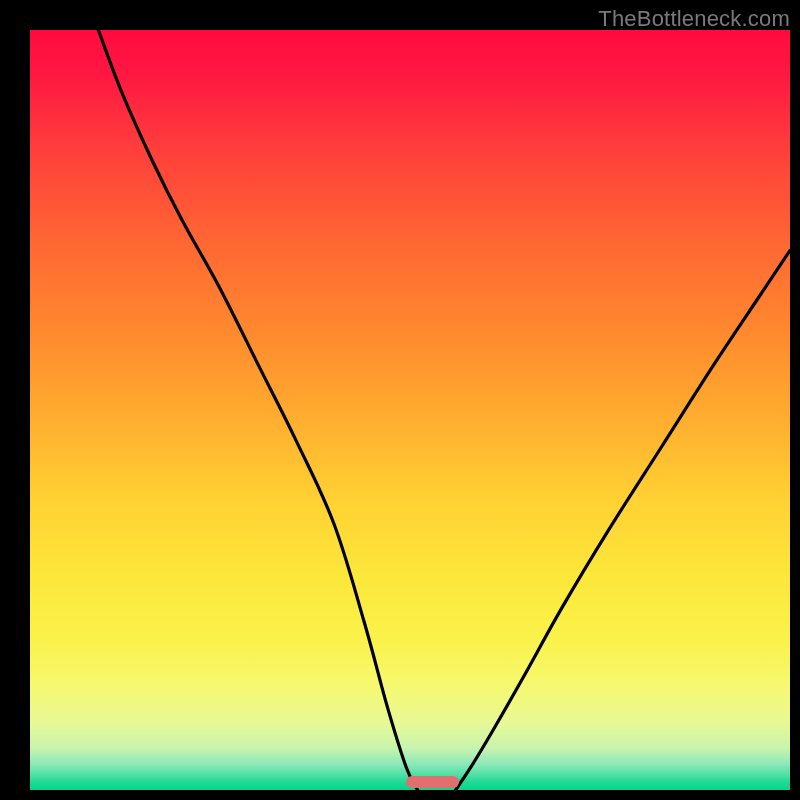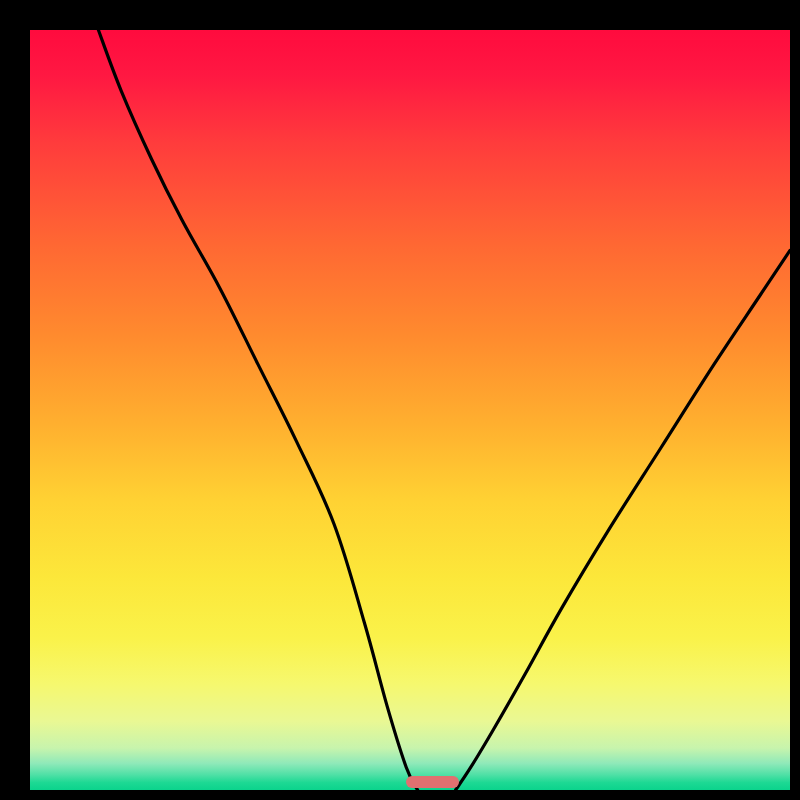--- a/index.html
+++ b/index.html
@@ -69,20 +69,21 @@
     height: 12px;
     border-radius: 6px;
     background: #e07070;
     z-index: 2;
   }
 </style>
 </head>
 <body>
 <div class="frame">
 
+  <div class="watermark">TheBottleneck.com</div>
 
   <div class="plot-area">
     <div class="gradient"></div>
 
     <svg class="curve" viewBox="0 0 760 760" preserveAspectRatio="none">
       <path d="M 68.40 0.00 C 72.50 10.94 81.62 37.54 91.20 60.80 C 100.78 84.06 110.66 105.94 121.60 129.20 C 132.54 152.46 139.69 166.74 152.00 190.00 C 164.31 213.26 176.32 232.41 190.00 258.40 C 203.68 284.39 214.32 307.04 228.00 334.40 C 241.68 361.76 252.32 381.67 266.00 410.40 C 279.68 439.13 291.69 461.17 304.00 494.00 C 316.31 526.83 324.82 559.97 334.40 592.80 C 343.98 625.63 349.68 650.41 357.20 676.40 C 364.72 702.39 370.73 722.15 376.20 737.20 C 381.67 752.25 385.55 755.90 387.60 760.00" fill="none" stroke="#000" stroke-width="3.2" stroke-linecap="round" stroke-linejoin="round"></path>
       <path d="M 425.60 760.00 C 428.34 755.90 433.96 748.14 440.80 737.20 C 447.64 726.26 454.02 715.62 463.60 699.20 C 473.18 682.78 481.69 667.89 494.00 646.00 C 506.31 624.11 516.95 603.59 532.00 577.60 C 547.05 551.61 559.82 530.33 577.60 501.60 C 595.38 472.87 611.65 448.10 630.80 418.00 C 649.95 387.90 666.22 361.76 684.00 334.40 C 701.78 307.04 715.92 286.52 729.60 266.00 C 743.28 245.48 754.53 228.61 760.00 220.40" fill="none" stroke="#000" stroke-width="3.2" stroke-linecap="round" stroke-linejoin="round"></path>
     </svg>
 
     <div class="marker" style="left: 376.2px; width: 53.2px; bottom: 2px;"></div>

